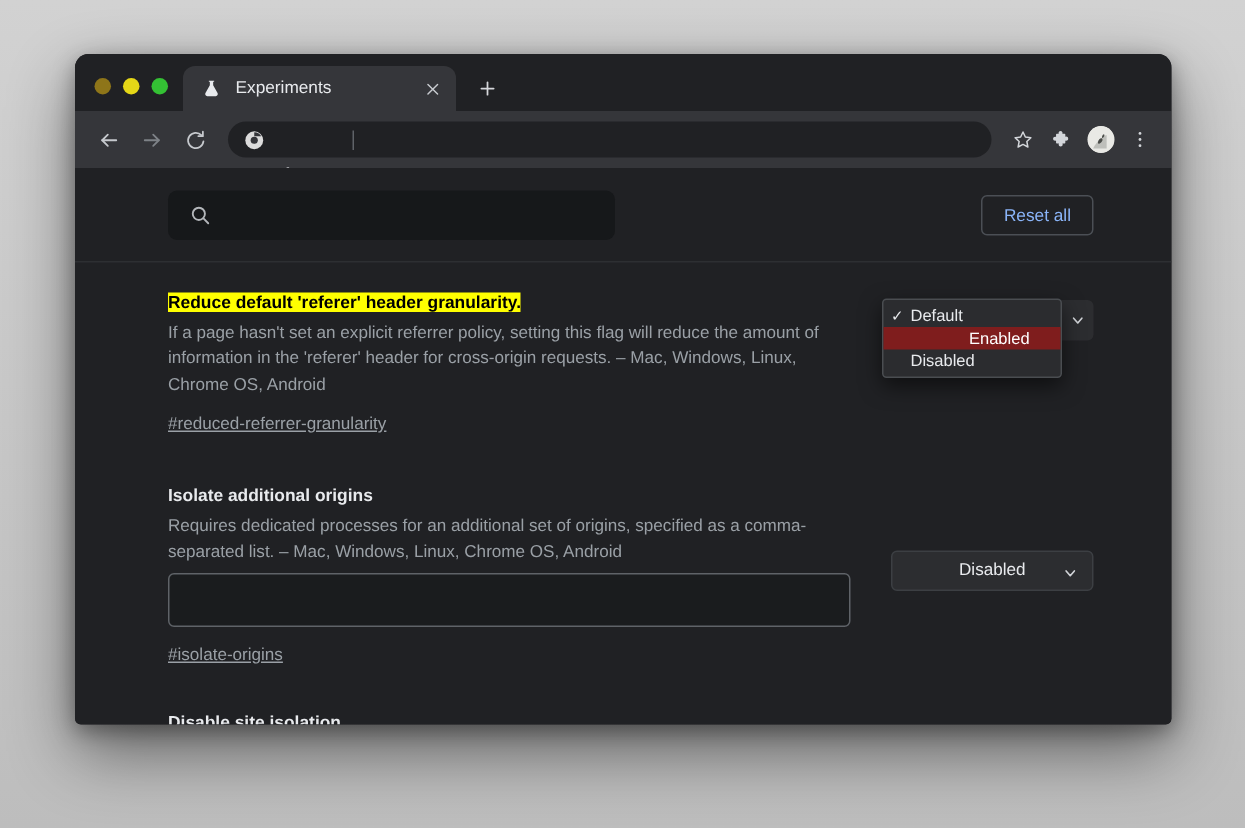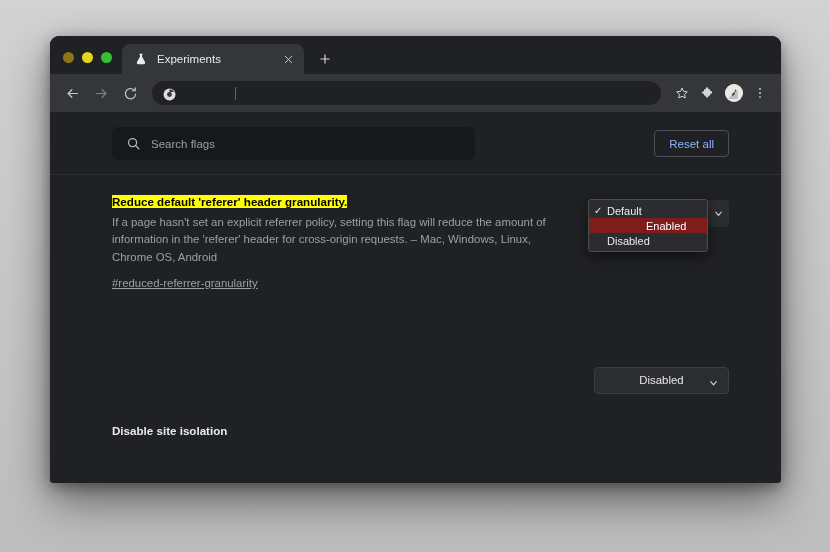--- a/index.html
+++ b/index.html
@@ -472,21 +472,20 @@
     <div class="page-body">
 
       <div class="search-row">
         <div class="search-box">
           <span class="search-icon">
             <svg viewBox="0 0 24 24" width="15" height="15" fill="none" stroke="currentColor" stroke-width="2" stroke-linecap="round">
               <circle cx="10.5" cy="10.5" r="6.5"></circle>
                 <line x1="15.4" y1="15.4" x2="20.5" y2="20.5"></line>
             </svg>
           </span>
-          <input class="search-input" type="text" placeholder="Search flags" style="">
         </div>
         <div class="spacer"></div>
         <button class="reset-btn">Reset all</button>
       </div>
 
       <div class="hr"></div>
 
       <div class="flags">
 
         <div class="flag first">
@@ -516,20 +515,28 @@
                 <div class="dd-item">
                   <span class="dd-check"></span>
                   <span>Disabled</span>
                 </div>
               </div>
             </div>
           </div>
         </div>
 
         <div class="flag" style="padding-top:13px;">
+          <div class="flag-main">
+            <div class="title-wrap">
+              <span class="flag-title">Isolate additional origins</span>
+            </div>
+            <p class="flag-desc" style="margin-bottom:2px;">Requires dedicated processes for an additional set of origins, specified as a comma-separated list. – Mac, Windows, Linux, Chrome OS, Android</p>
+            <div class="flag-textarea"></div>
+            <a class="flag-anchor">#isolate-origins</a>
+          </div>
           <div class="flag-control" style="padding-top:46px;">
             <div class="select">
               <span class="select-value">Disabled</span>
               <span class="select-chevron">
                 <svg viewBox="0 0 24 24" width="11" height="11" fill="none" stroke="currentColor" stroke-width="2.4" stroke-linecap="round" stroke-linejoin="round">
                   <polyline points="6,9 12,16 18,9"></polyline>
                 </svg>
               </span>
             </div>
           </div>

